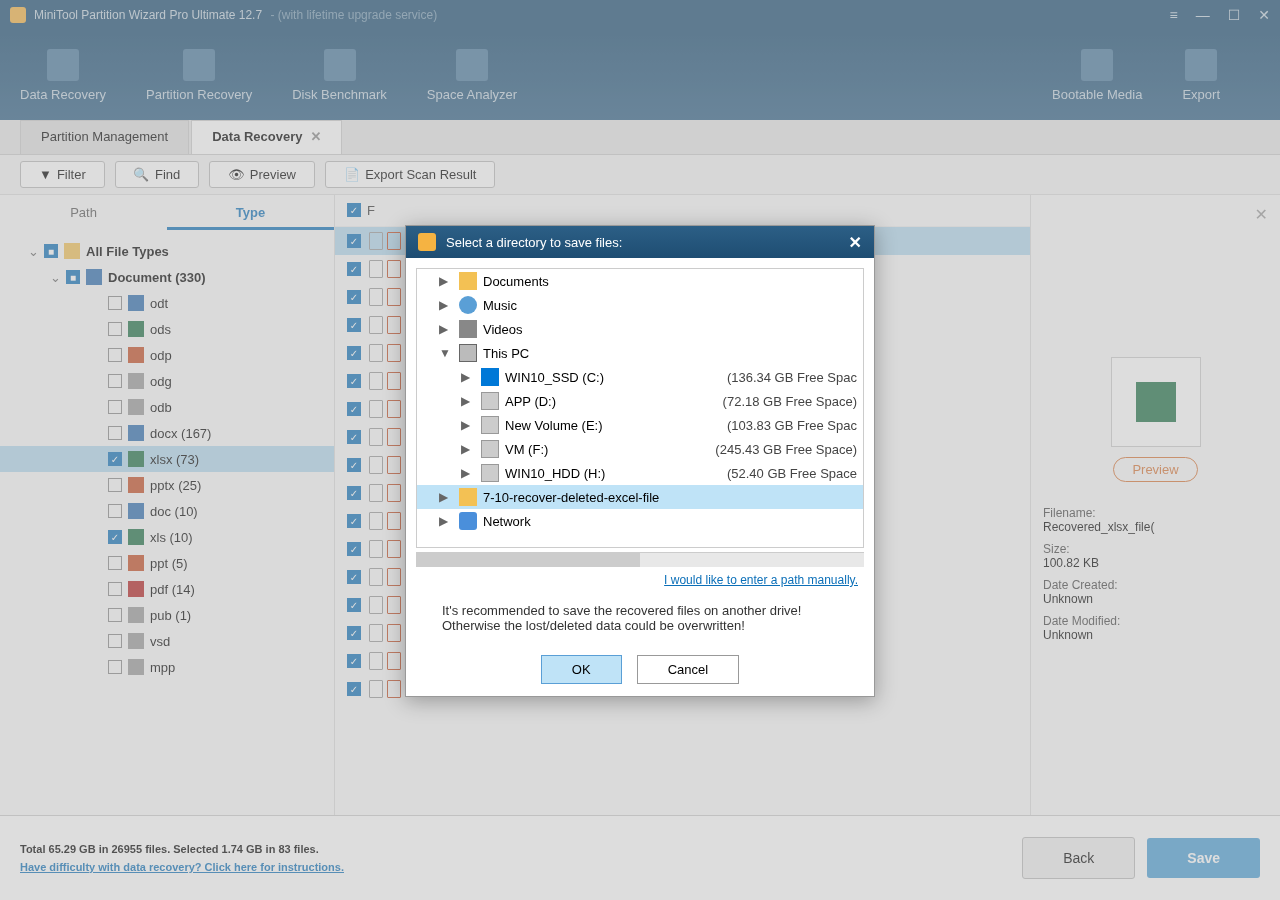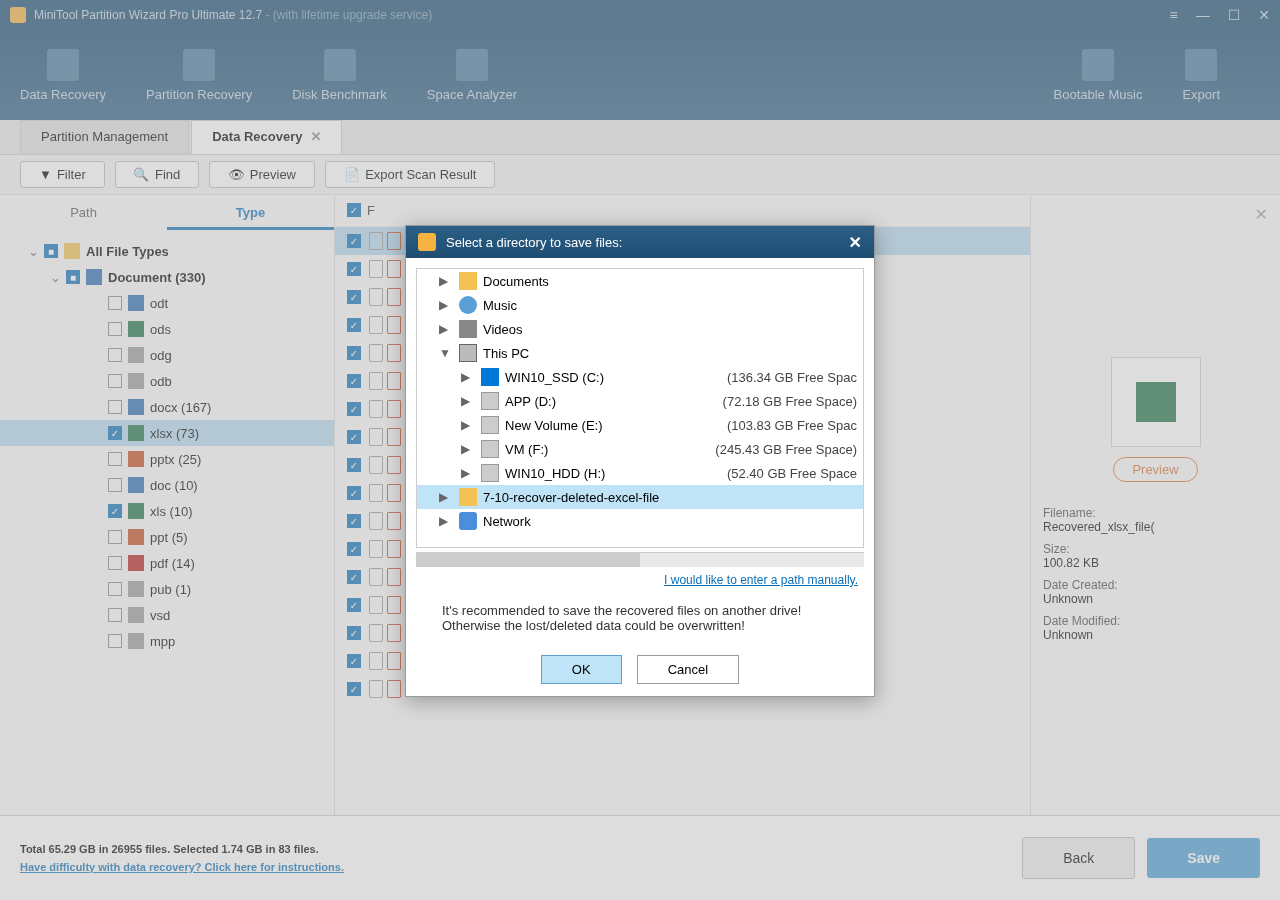--- a/index.html
+++ b/index.html
@@ -2,21 +2,21 @@
 <html><head>
 <meta charset="utf-8">
 <style>
 * { box-sizing: border-box; margin: 0; padding: 0; font-family: "Segoe UI", Tahoma, sans-serif; }
 body { background: #fff; width: 1280px; height: 900px; overflow: hidden; position: relative; }
 
 
 .titlebar { height: 30px; background: linear-gradient(to bottom, #1a4d73, #1a4d73); display: flex; align-items: center; padding: 0 10px; color: #c5d5e0; font-size: 12px; }
 .titlebar .logo { width: 16px; height: 16px; background: #f5b342; border-radius: 3px; margin-right: 8px; }
 .titlebar .title { flex: 1; }
-.titlebar .subtitle { color: #7a9db5; }
+.titlebar .subtitle { color: #7a9db5; margin-left: 5px; }
 .titlebar .win-controls { display: flex; gap: 18px; }
 .titlebar .win-controls span { cursor: pointer; font-size: 14px; }
 
 
 .ribbon { height: 90px; background: linear-gradient(to bottom, #1a4d73, #2d5f85); display: flex; align-items: center; padding: 0 20px; color: #c5d5e0; }
 .ribbon-item { display: flex; flex-direction: column; align-items: center; gap: 6px; margin-right: 40px; cursor: pointer; font-size: 13px; }
 .ribbon-item .icon { width: 32px; height: 32px; background: #4a7a9f; border-radius: 3px; }
 .ribbon .spacer { flex: 1; }
 
 
@@ -144,21 +144,21 @@
       <div class="icon"></div>
       <span>Disk Benchmark</span>
     </div>
   <div class="ribbon-item">
       <div class="icon"></div>
       <span>Space Analyzer</span>
     </div>
   <div class="spacer"></div>
   <div class="ribbon-item">
       <div class="icon"></div>
-      <span>Bootable Music</span>
+      <span>Bootable Media</span>
     </div>
   <div class="ribbon-item">
       <div class="icon"></div>
       <span>Export</span>
     </div>
 </div>
 
 <div class="tabs-row">
   <div class="tab">Partition Management</div>
   <div class="tab active"><span>Data Recovery</span><span class="close">✕</span></div>
@@ -209,20 +209,25 @@
             <span class="ticon doc"></span>
             <span>odt</span>
           </div>
           <div class="tree-item l2">
             <span class="chk-box "></span>
             <span class="ticon xlsx"></span>
             <span>ods</span>
           </div>
           <div class="tree-item l2">
             <span class="chk-box "></span>
+            <span class="ticon ppt"></span>
+            <span>odp</span>
+          </div>
+          <div class="tree-item l2">
+            <span class="chk-box "></span>
             <span class="ticon generic"></span>
             <span>odg</span>
           </div>
           <div class="tree-item l2">
             <span class="chk-box "></span>
             <span class="ticon generic"></span>
             <span>odb</span>
           </div>
           <div class="tree-item l2">
             <span class="chk-box "></span>

